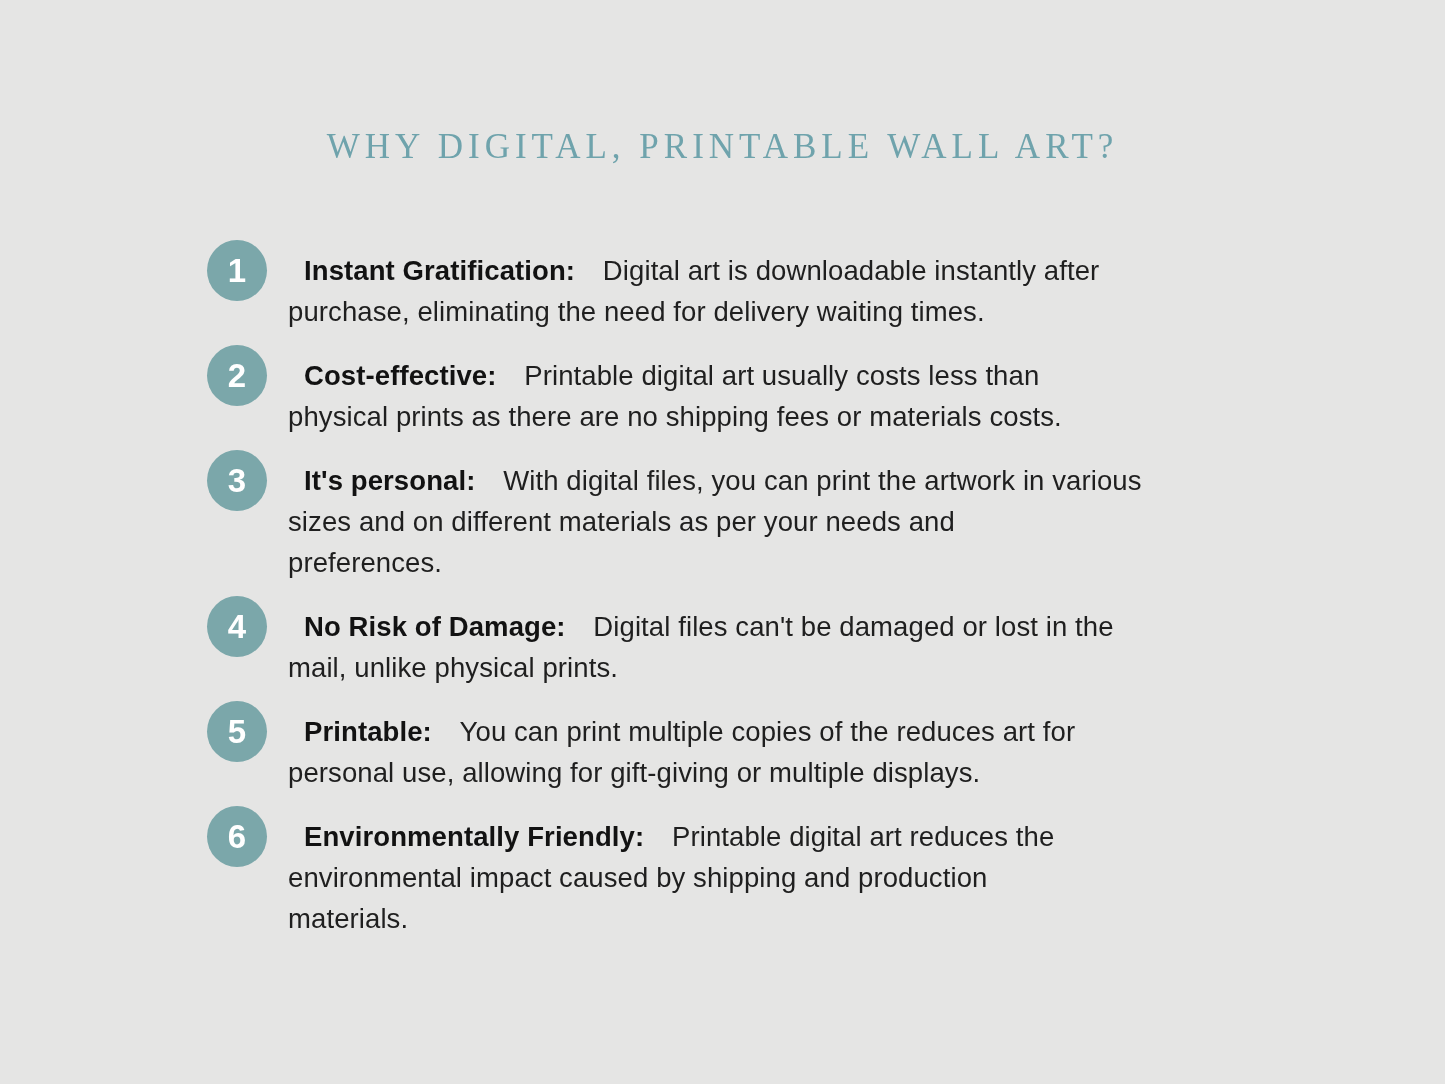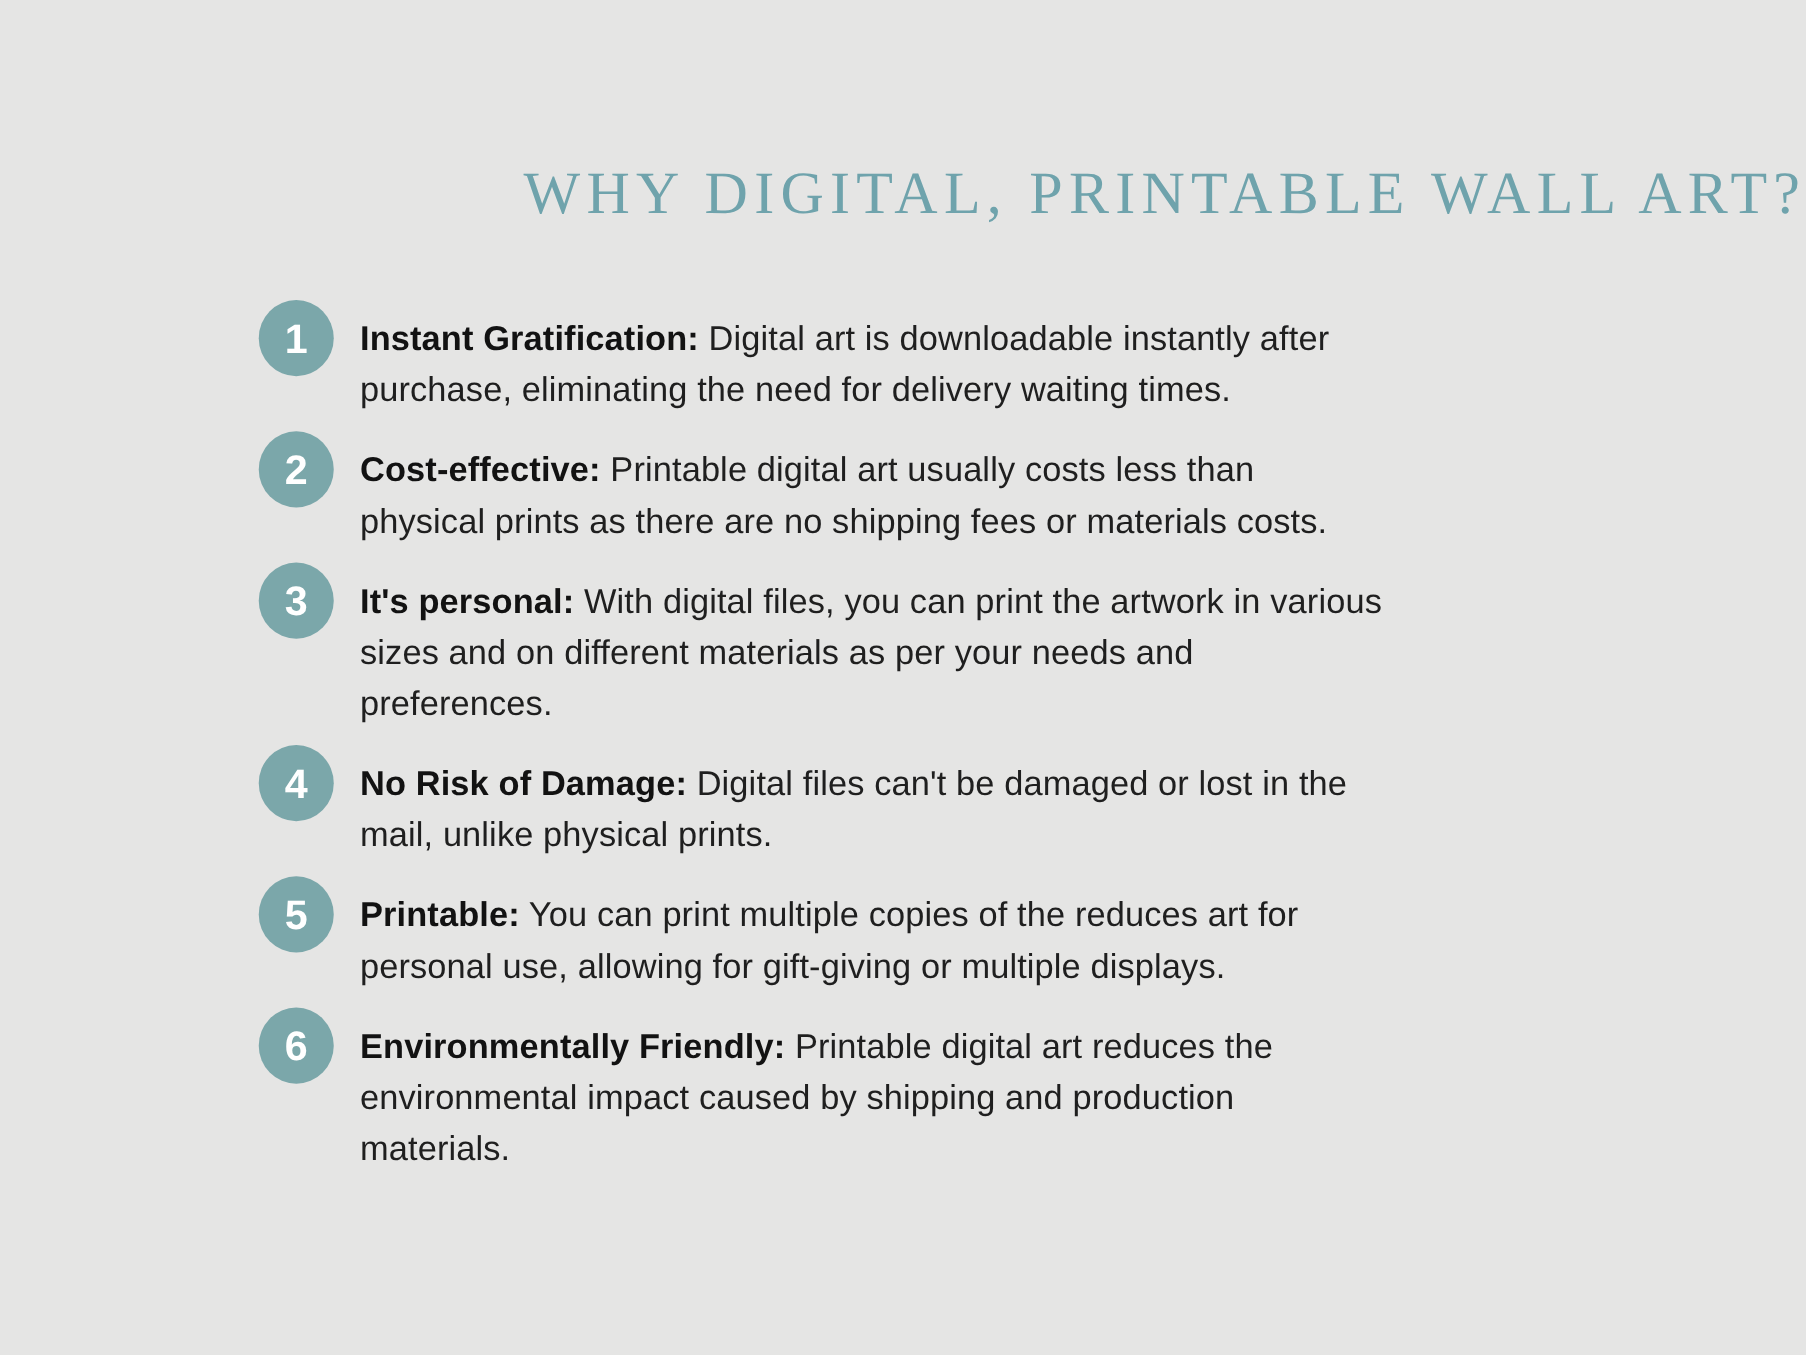--- a/index.html
+++ b/index.html
@@ -18,24 +18,24 @@
     width: 1445px;
     height: 1084px;
     background: #e5e5e4;
   }
   .title {
     position: absolute;
     top: 126px;
     left: 0;
     width: 100%;
     margin: 0;
-    text-align: right;
+    text-align: center;
     font-family: "Liberation Serif", "DejaVu Serif", serif;
     font-weight: 400;
-    font-size: 48px;
+    font-size: 35px;
     line-height: 1.2;
     letter-spacing: 5px;
     color: #6fa3ac;
   }
   .benefits {
     position: absolute;
     top: 250px;
     left: 207px;
     width: 1060px;
     margin: 0;
@@ -67,23 +67,25 @@
     margin: 0;
     width: 975px;
     font-size: 27.5px;
     line-height: 41px;
     color: #1f1f1f;
     letter-spacing: 0.1px;
   }
   .benefit-text b {
     font-weight: 700;
     color: #121212;
+    margin-left: 16px;
   }
   .benefit-text .body-text {
     white-space: pre-line;
+    margin-left: 20px;
   }
 </style>
 </head>
 <body style="background: rgb(229, 229, 228);">
 
 <div class="canvas">
 
   <h1 class="title" style="color: rgb(111, 163, 172);">WHY DIGITAL, PRINTABLE WALL ART?</h1>
 
   <ol class="benefits">

